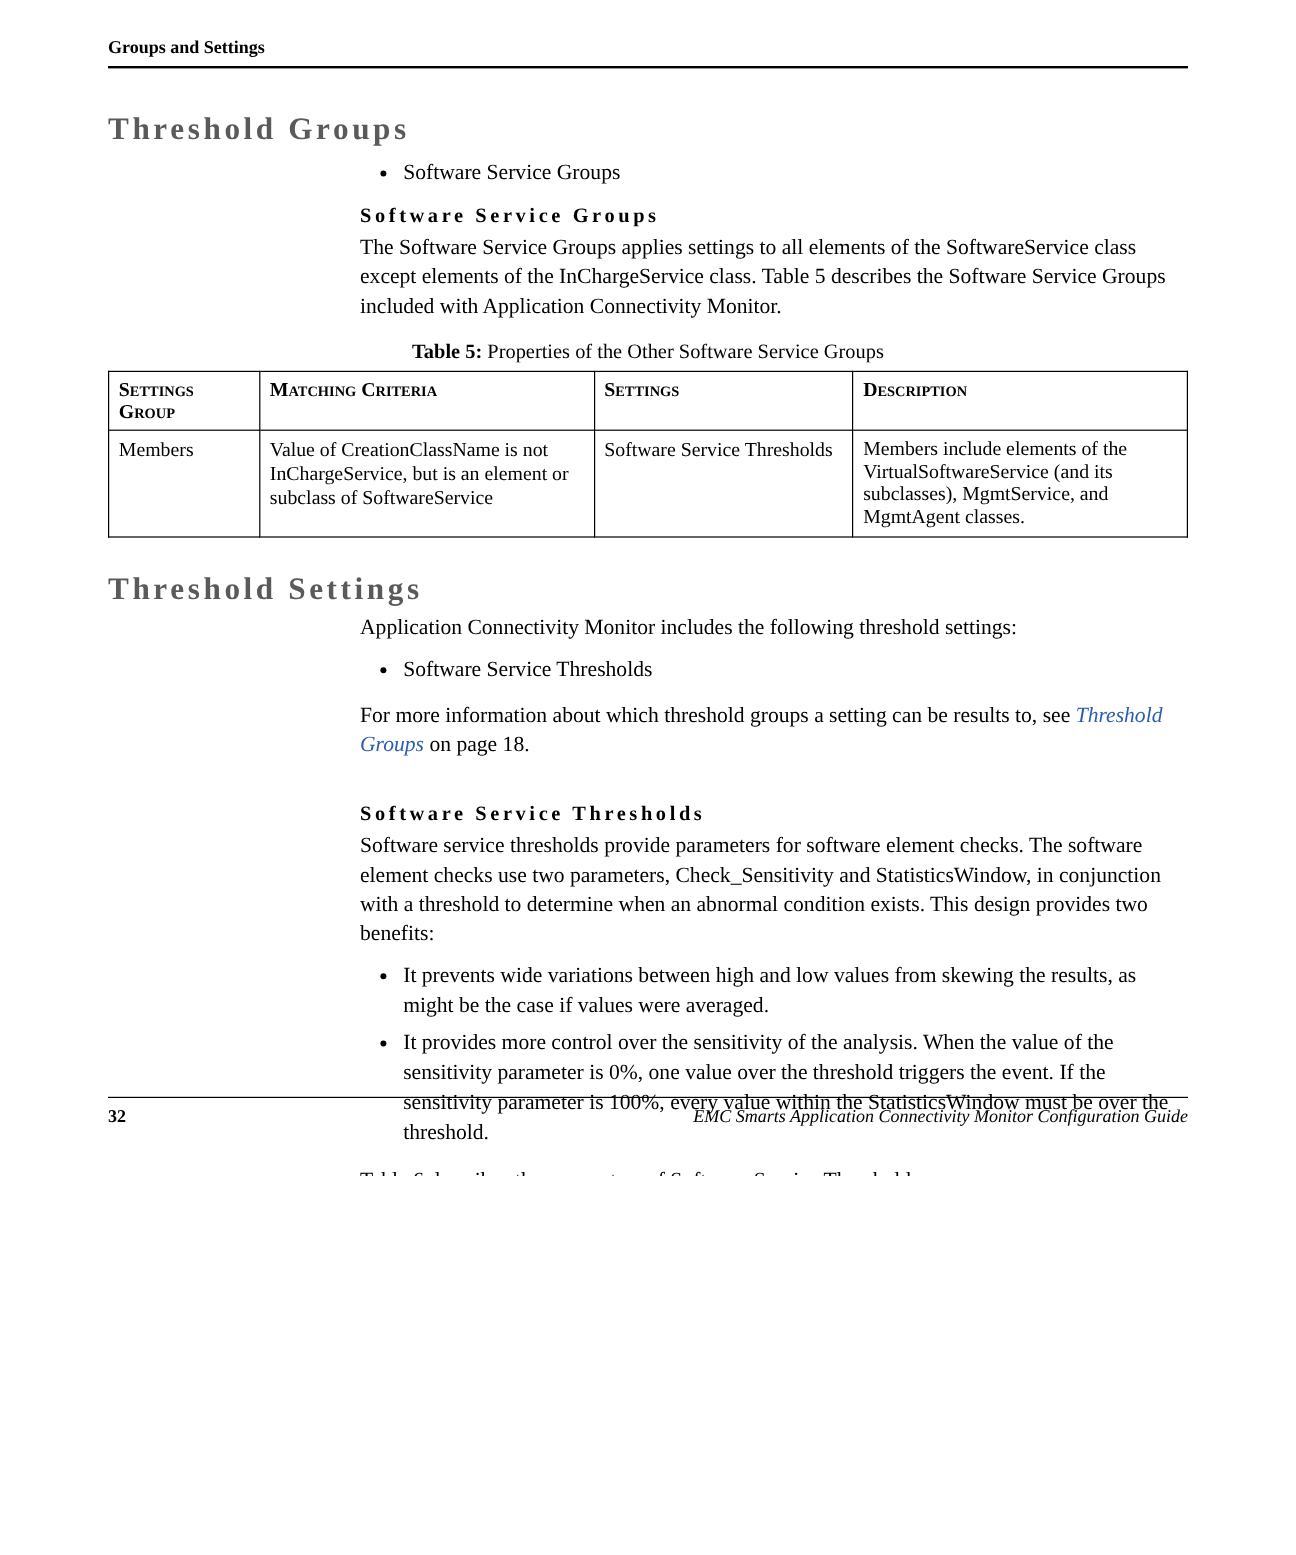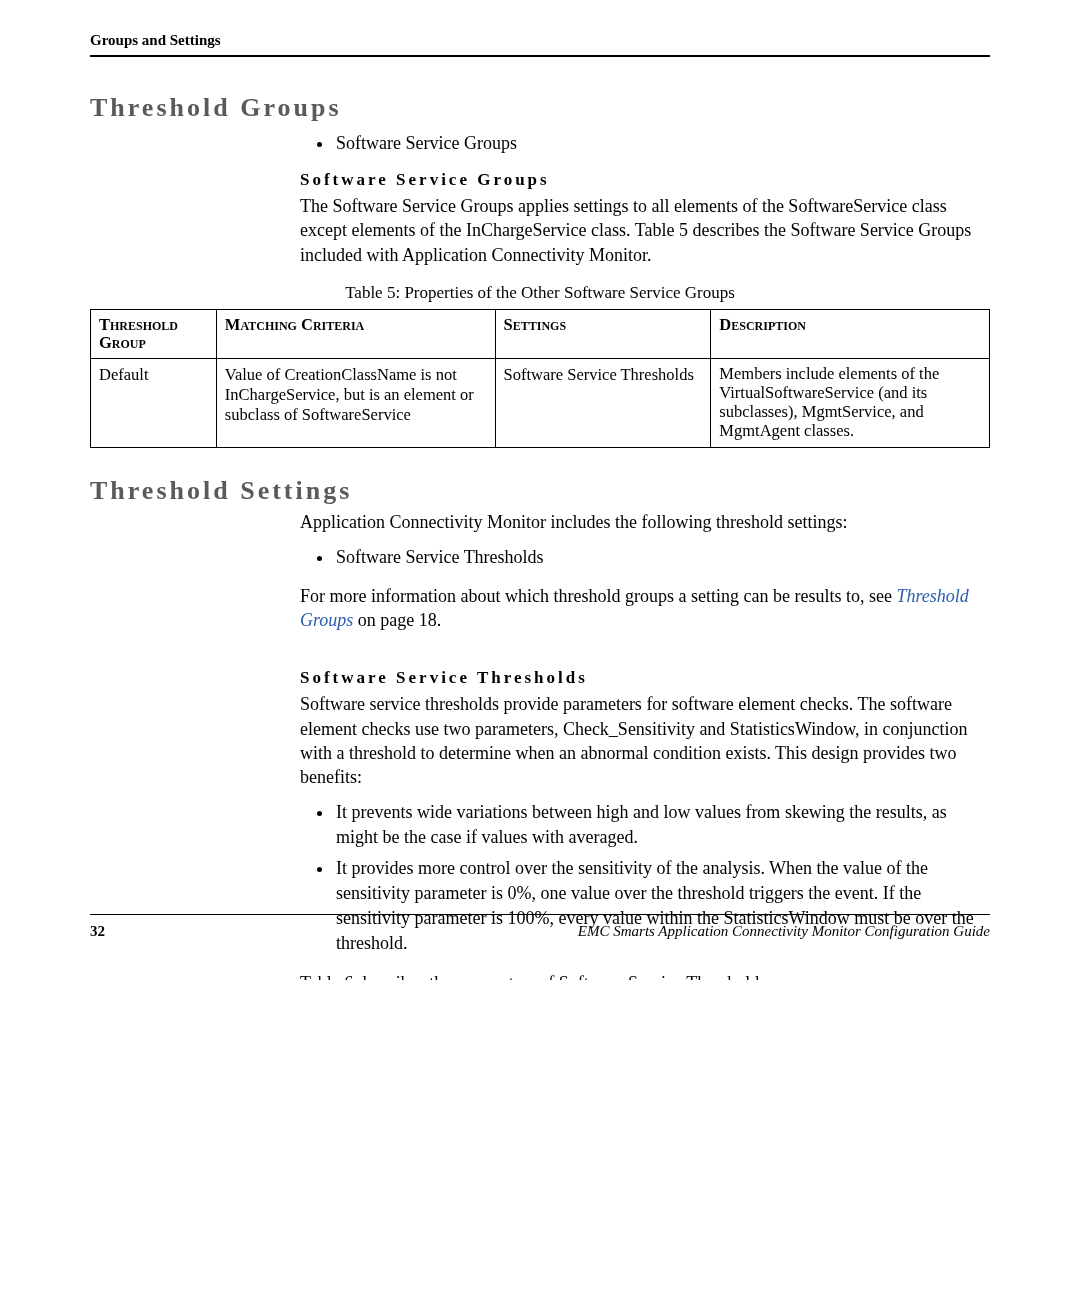--- a/index.html
+++ b/index.html
@@ -55,21 +55,21 @@
     font-size: 17px;
     letter-spacing: 3px;
     margin: 14px 0 2px 0;
   }
   .table-caption {
     text-align: center;
     font-size: 17px;
     margin: 16px 0 6px 0;
   }
   .table-caption b {
-    font-weight: normal;
+    font-weight: bold;
   }
   table.props {
     border-collapse: collapse;
     width: 100%;
     margin: 0 0 28px 0;
   }
   table.props th, table.props td {
     border: 1.5px solid #000;
     padding: 6px 8px;
     vertical-align: top;
@@ -122,48 +122,48 @@
     <div class="sub-heading">Software Service Groups</div>
     <p class="body-text">The Software Service Groups applies settings to all elements of the SoftwareService class except elements of the InChargeService class. Table 5 describes the Software Service Groups included with Application Connectivity Monitor.</p>
   </div>
 
   <div class="table-caption">
     <b>Table 5:</b><span> Properties of the Other Software Service Groups</span>
   </div>
   <table class="props">
     <tbody>
         <tr>
-      <th class="th-group">Threshold Group</th>
+      <th class="th-group">Settings Group</th>
       <th class="th-crit">Matching Criteria</th>
       <th class="th-set">Settings</th>
       <th class="th-desc">Description</th>
     </tr>
     <tr>
-      <td>Default</td>
+      <td>Members</td>
       <td>Value of CreationClassName is not InChargeService, but is an element or subclass of SoftwareService</td>
       <td>Software Service Thresholds</td>
       <td class="td-desc">Members include elements of the VirtualSoftwareService (and its subclasses), MgmtService, and MgmtAgent classes.</td>
     </tr>
   </tbody>
     </table>
 
   <h2 class="section">Threshold Settings</h2>
   <div class="indent-block">
     <p class="body-text">Application Connectivity Monitor includes the following threshold settings:</p>
     <ul class="bullets">
       <li>Software Service Thresholds</li>
     </ul>
     <p class="body-text">
       <span>For more information about which threshold groups a setting can be results to, see </span><span class="link">Threshold Groups</span><span> on page 18.</span>
     </p>
 
     <div class="sub-heading gap-top">Software Service Thresholds</div>
     <p class="body-text">Software service thresholds provide parameters for software element checks. The software element checks use two parameters, Check_Sensitivity and StatisticsWindow, in conjunction with a threshold to determine when an abnormal condition exists. This design provides two benefits:</p>
     <ul class="bullets">
-      <li>It prevents wide variations between high and low values from skewing the results, as might be the case if values with averaged.</li>
+      <li>It prevents wide variations between high and low values from skewing the results, as might be the case if values were averaged.</li>
       <li>It provides more control over the sensitivity of the analysis. When the value of the sensitivity parameter is 0%, one value over the threshold triggers the event. If the sensitivity parameter is 100%, every value within the StatisticsWindow must be over the threshold.</li>
     </ul>
     <p class="body-text">Table 6 describes the parameters of Software Service Thresholds.</p>
   </div>
 
   <div class="footer">
     <span class="pn">32</span>
     <span class="ft">EMC Smarts Application Connectivity Monitor Configuration Guide</span>
   </div>
 

